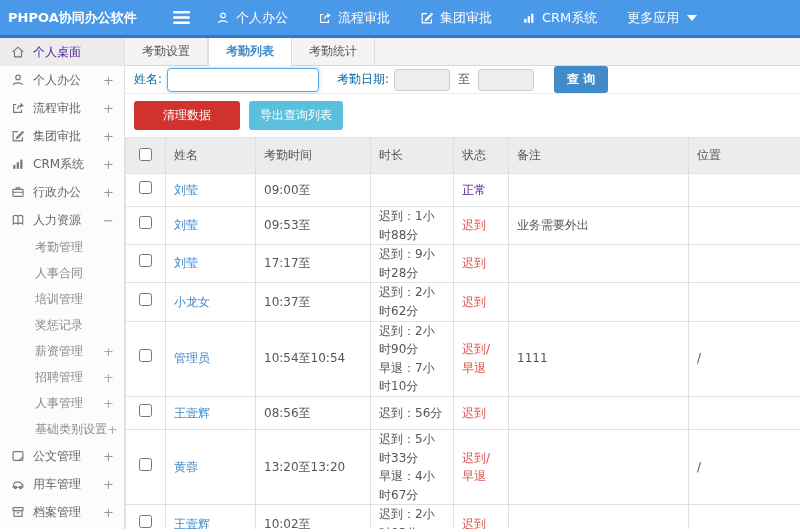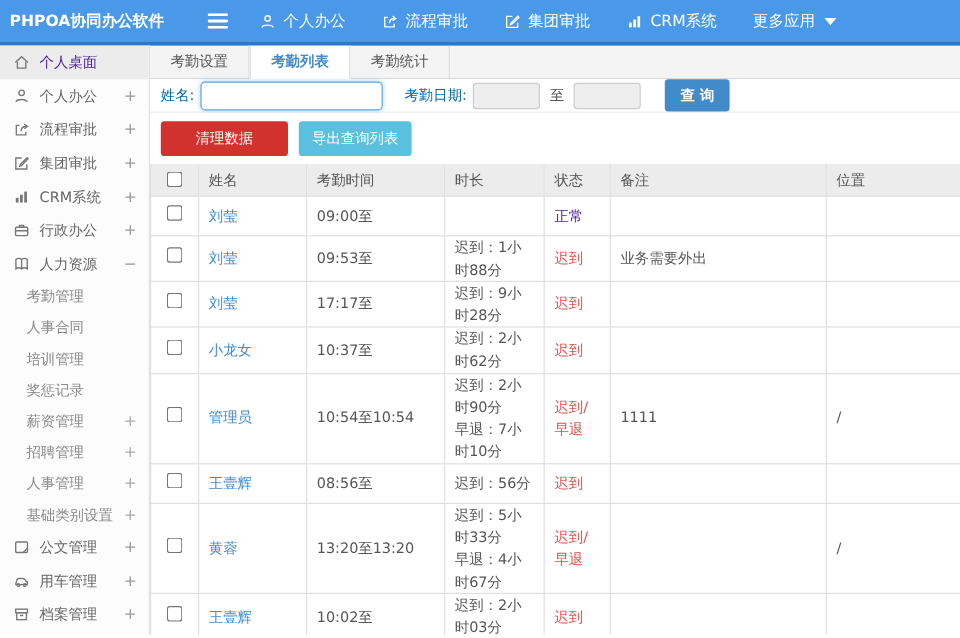--- a/index.html
+++ b/index.html
@@ -31,21 +31,21 @@
     border-right:1px solid #e2e2e2; overflow:hidden;
   }
   .side-item {
     height:28px; display:flex; align-items:center; padding:0 10px 0 11px;
     color:#666; cursor:pointer; white-space:nowrap;
   }
   .side-item.active { background:#ececec; color:#4c1d95; }
   .side-item .s-icon { width:15px; margin-right:7px; display:flex; align-items:center; color:#777; }
   .side-item .expander { margin-left:auto; color:#999; font-size:13px; }
   .side-subitem {
-    height:26px; display:flex; align-items:center; padding:0 10px 0 22px;
+    height:26px; display:flex; align-items:center; padding:0 10px 0 35px;
     color:#8a8a8a; cursor:pointer; white-space:nowrap;
   }
   .side-subitem .expander { margin-left:auto; color:#aaa; font-size:13px; }
 
   
   .content { flex:1; display:flex; flex-direction:column; overflow:hidden; }
   .tabstrip { height:28px; background:#f4f4f4; border-bottom:1px solid #d8d8d8; display:flex; }
   .tab {
     line-height:27px; padding:0 17px; color:#555; cursor:pointer;
     border-right:1px solid #ddd; font-size:12px;
@@ -76,21 +76,21 @@
   .action-bar { padding:7px 0 7px 9px; display:flex; gap:9px; background:#fff; }
   .btn-danger { background:var(--danger,#d2322d); padding:6px 29px; }
   .btn-info { background:var(--info,#5bc0de); padding:6px 11px; }
 
   
   table.grid { width:100%; border-collapse:collapse; table-layout:fixed; }
   table.grid th, table.grid td {
     border:1px solid #e0e0e0; text-align:left; vertical-align:middle;
     padding:0 8px; font-weight:normal; overflow:hidden;
   }
-  table.grid th { background:#ececec; height:26px; color:#555; }
+  table.grid th { background:#ececec; height:36px; color:#555; }
   table.grid td { height:33px; color:#555; line-height:1.55; }
   table.grid td.c-check, table.grid th.c-check { text-align:center; padding:0; }
   td .name-link { color:var(--link,#428bca); text-decoration:none; cursor:pointer; }
   td .status-late { color:var(--status-red,#d9534f); }
   td .status-normal { color:#4c1d95; }
   input[type=checkbox] { width:13px; height:13px; }
 </style>
 </head>
 <body>
 

